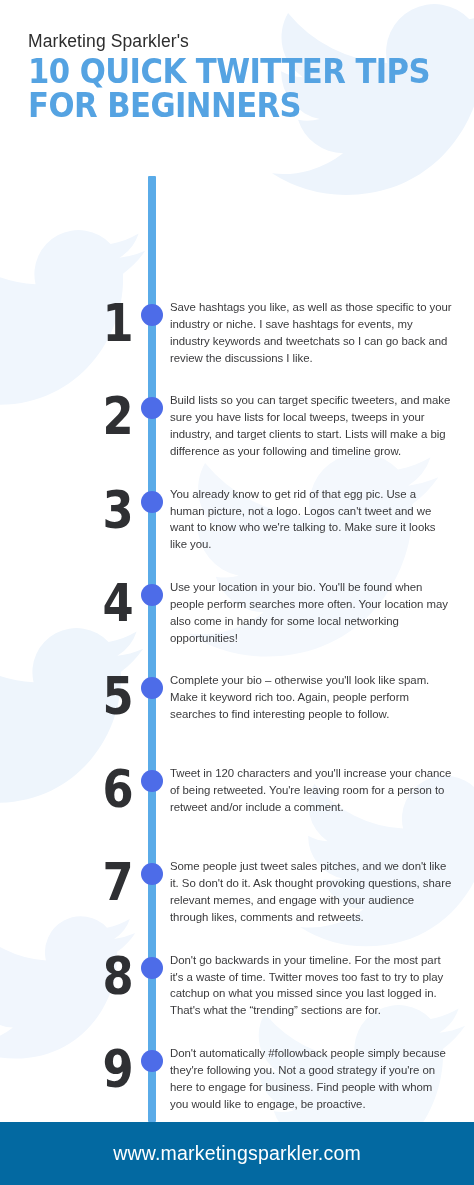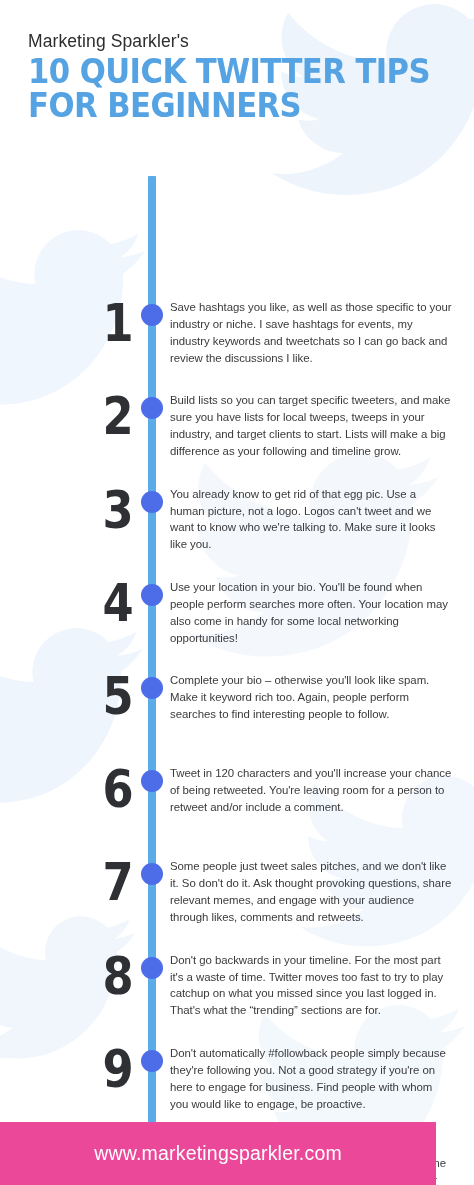--- a/index.html
+++ b/index.html
@@ -125,23 +125,23 @@
     text-align: left;
     transform: scaleX(0.985);
     transform-origin: left top;
   }
 
   
   .footer {
     position: absolute;
     left: 0;
     bottom: 0;
-    width: 436px;
+    width: 474px;
     height: 63px;
-    background: #ec4899;
+    background: #0369a1;
     display: flex;
     align-items: center;
     justify-content: center;
     z-index: 4;
   }
   .footer-url {
     color: #ffffff;
     font-size: 19.5px;
     letter-spacing: 0.2px;
     font-weight: 400;

